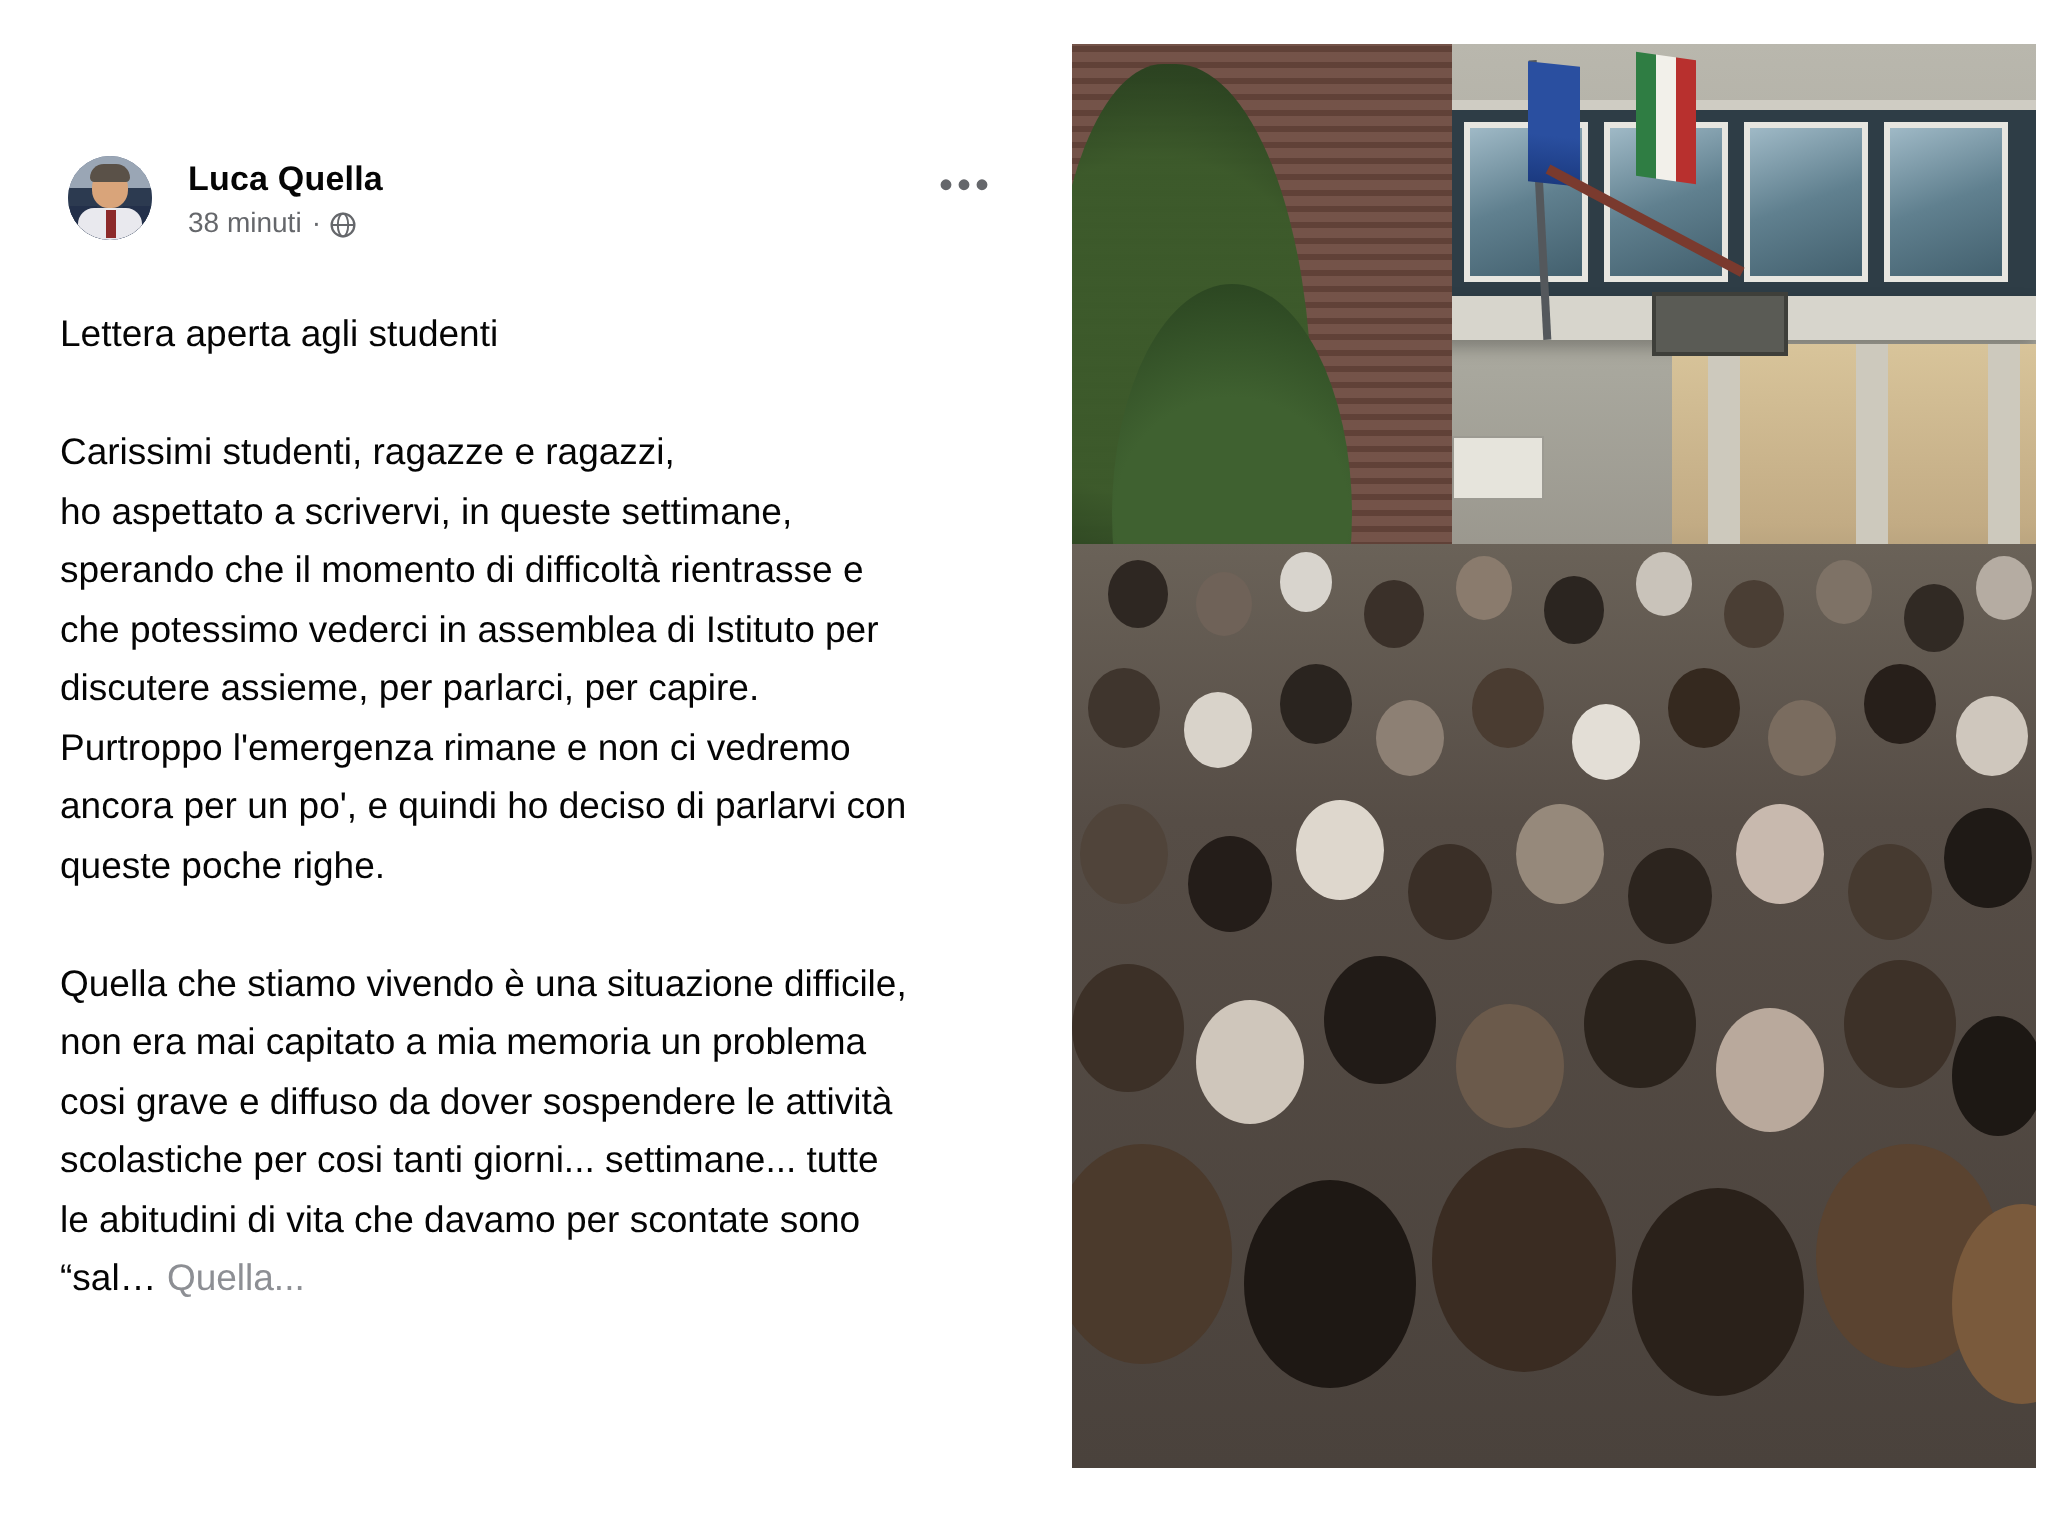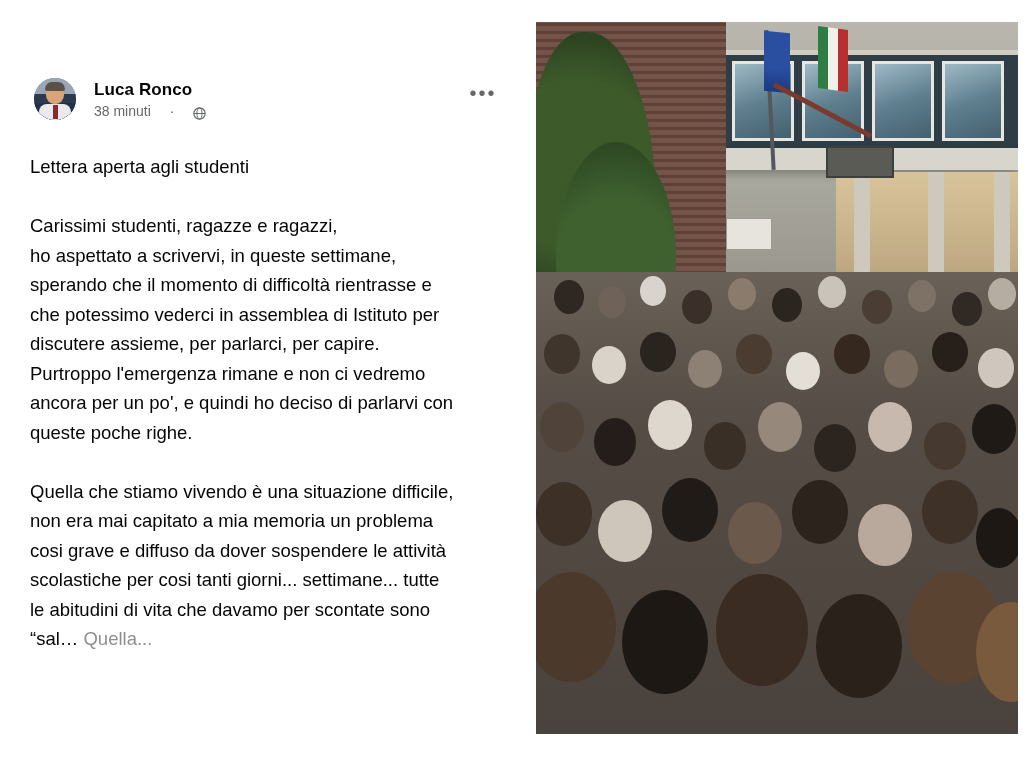--- a/index.html
+++ b/index.html
@@ -103,21 +103,21 @@
     font-weight: bold;
     color: #050505;
     letter-spacing: 0.1px;
   }
   .meta-row {
     position: absolute;
     left: 64px;
     top: 33px;
     display: flex;
     align-items: center;
-    gap: 19px;
+    gap: 5px;
   }
   .meta-time {
     font-size: 14px;
     color: #65676b;
   }
   .meta-dot {
     font-size: 14px;
     color: #65676b;
   }
   .globe-icon {
@@ -290,21 +290,21 @@
             <div class="bg-bot"></div>
             <div class="jacket-l"></div>
             <div class="jacket-r"></div>
             <div class="shirt"></div>
             <div class="tie"></div>
             <div class="head"></div>
             <div class="hair"></div>
           </div>
         </div>
 
-        <div class="author-name">Luca Ronco</div>
+        <div class="author-name">Luca Quella</div>
 
         <div class="meta-row">
           <span class="meta-time">38 minuti</span>
           <span class="meta-dot">·</span>
           <span class="globe-icon">
             <svg width="13" height="13" viewBox="0 0 16 16" aria-hidden="true">
               <circle cx="8" cy="8" r="7" fill="none" stroke="#65676b" stroke-width="1.4"></circle>
               <ellipse cx="8" cy="8" rx="3.2" ry="7" fill="none" stroke="#65676b" stroke-width="1.2"></ellipse>
               <line x1="1" y1="8" x2="15" y2="8" stroke="#65676b" stroke-width="1.2"></line>
             </svg>

